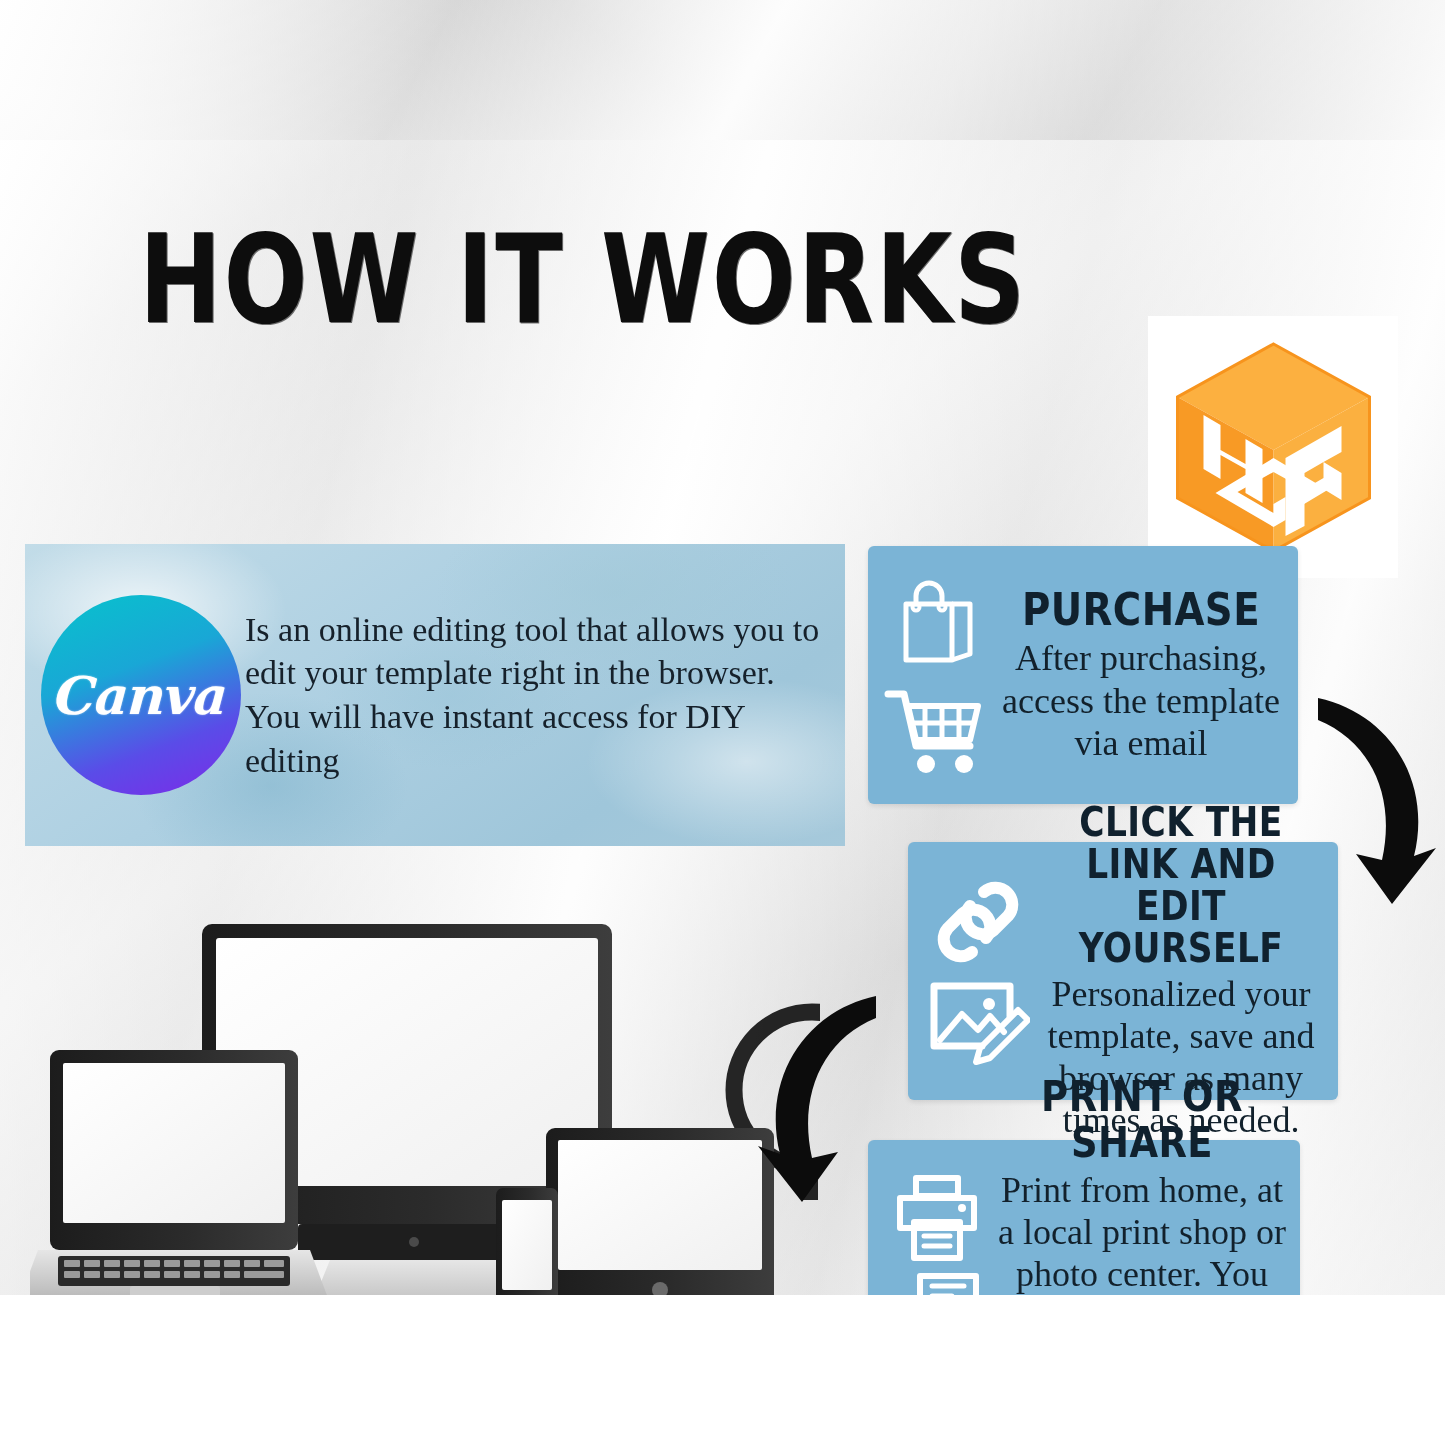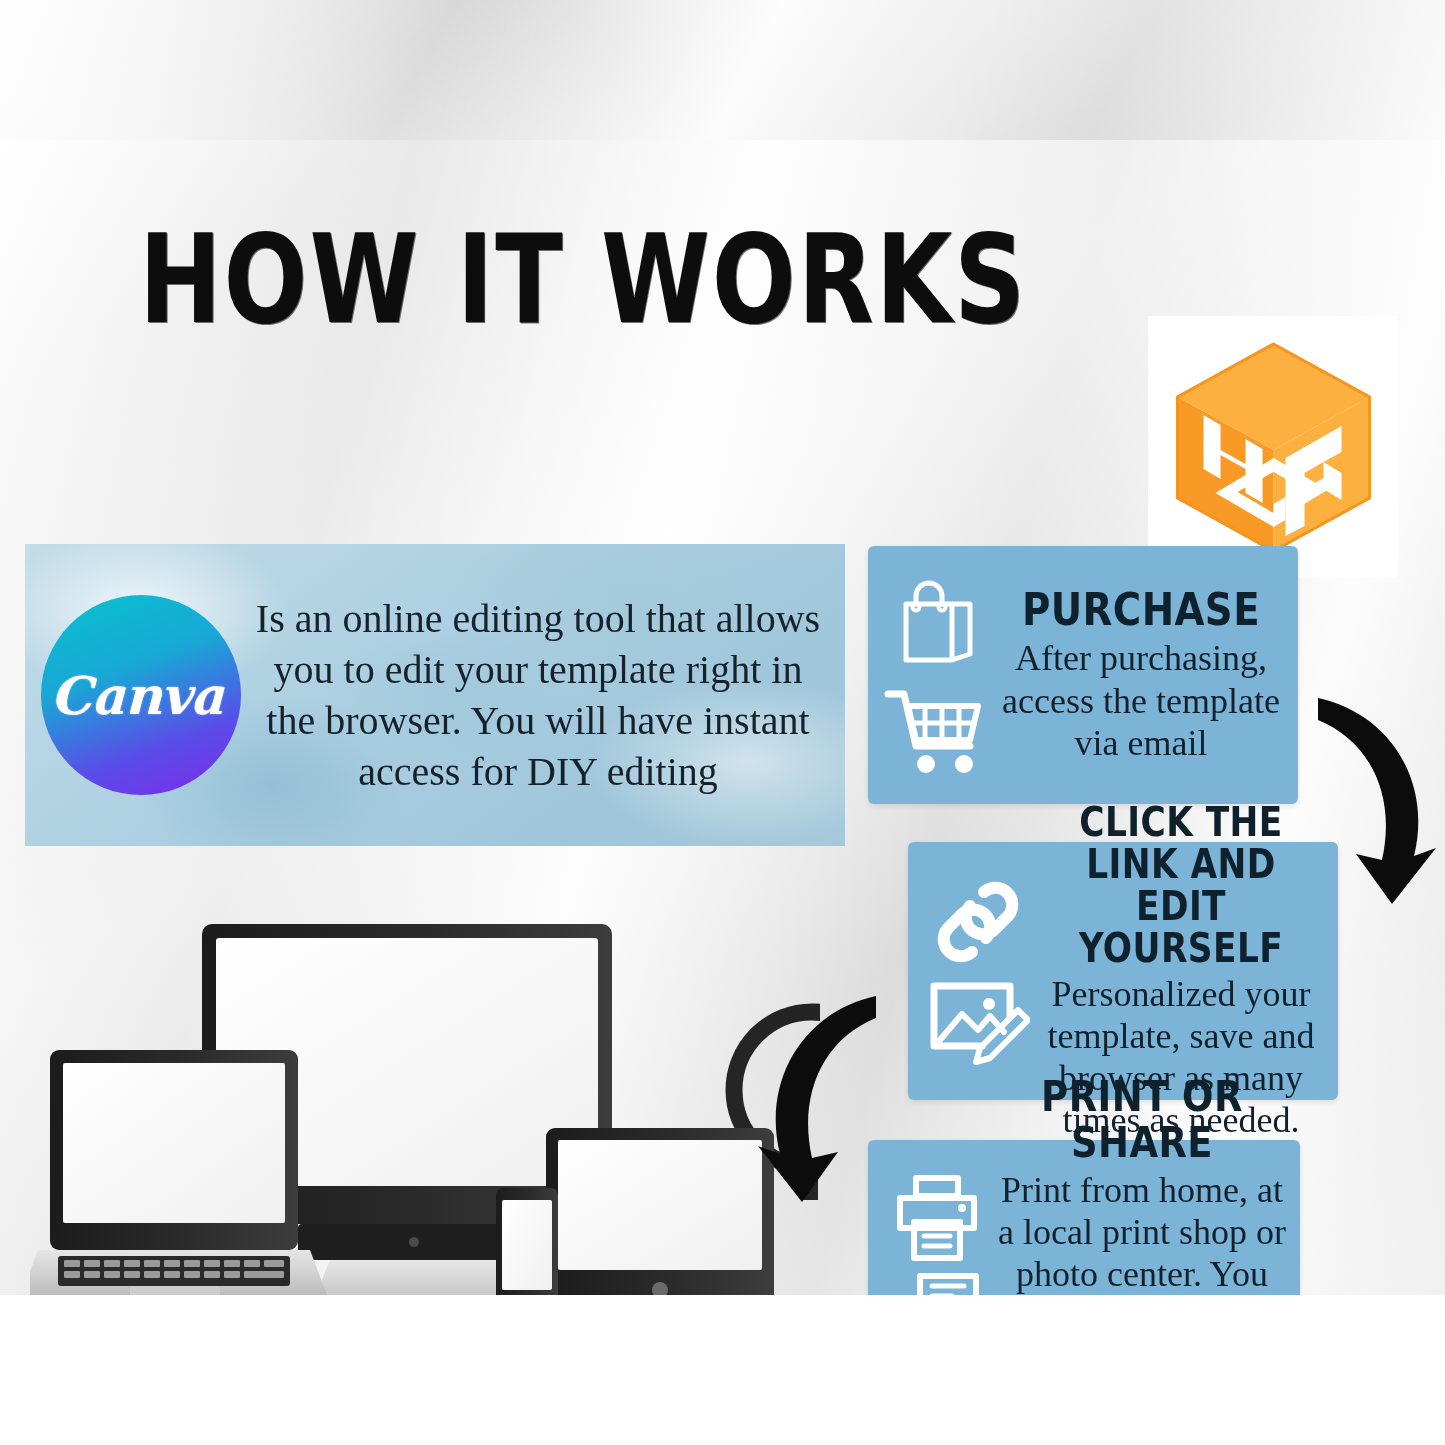--- a/index.html
+++ b/index.html
@@ -93,23 +93,22 @@
     font-style:italic;
     font-weight:700;
     font-size:52px;
     color:#fff;
     letter-spacing:-1px;
     transform:skewX(-4deg);
     text-shadow:0 0 2px rgba(255,255,255,.6);
   }
   #canva-text {
     flex:1;
-    text-align:center;
     font-family:"Liberation Serif", serif;
-    font-size:40px;
+    font-size:34px;
     line-height:1.28;
     color:#16212b;
     padding:0 14px 0 4px;
   }
 
   
   #devices { position:absolute; left:30px; top:760px; width:790px; height:420px; }
 
   
   .card {

